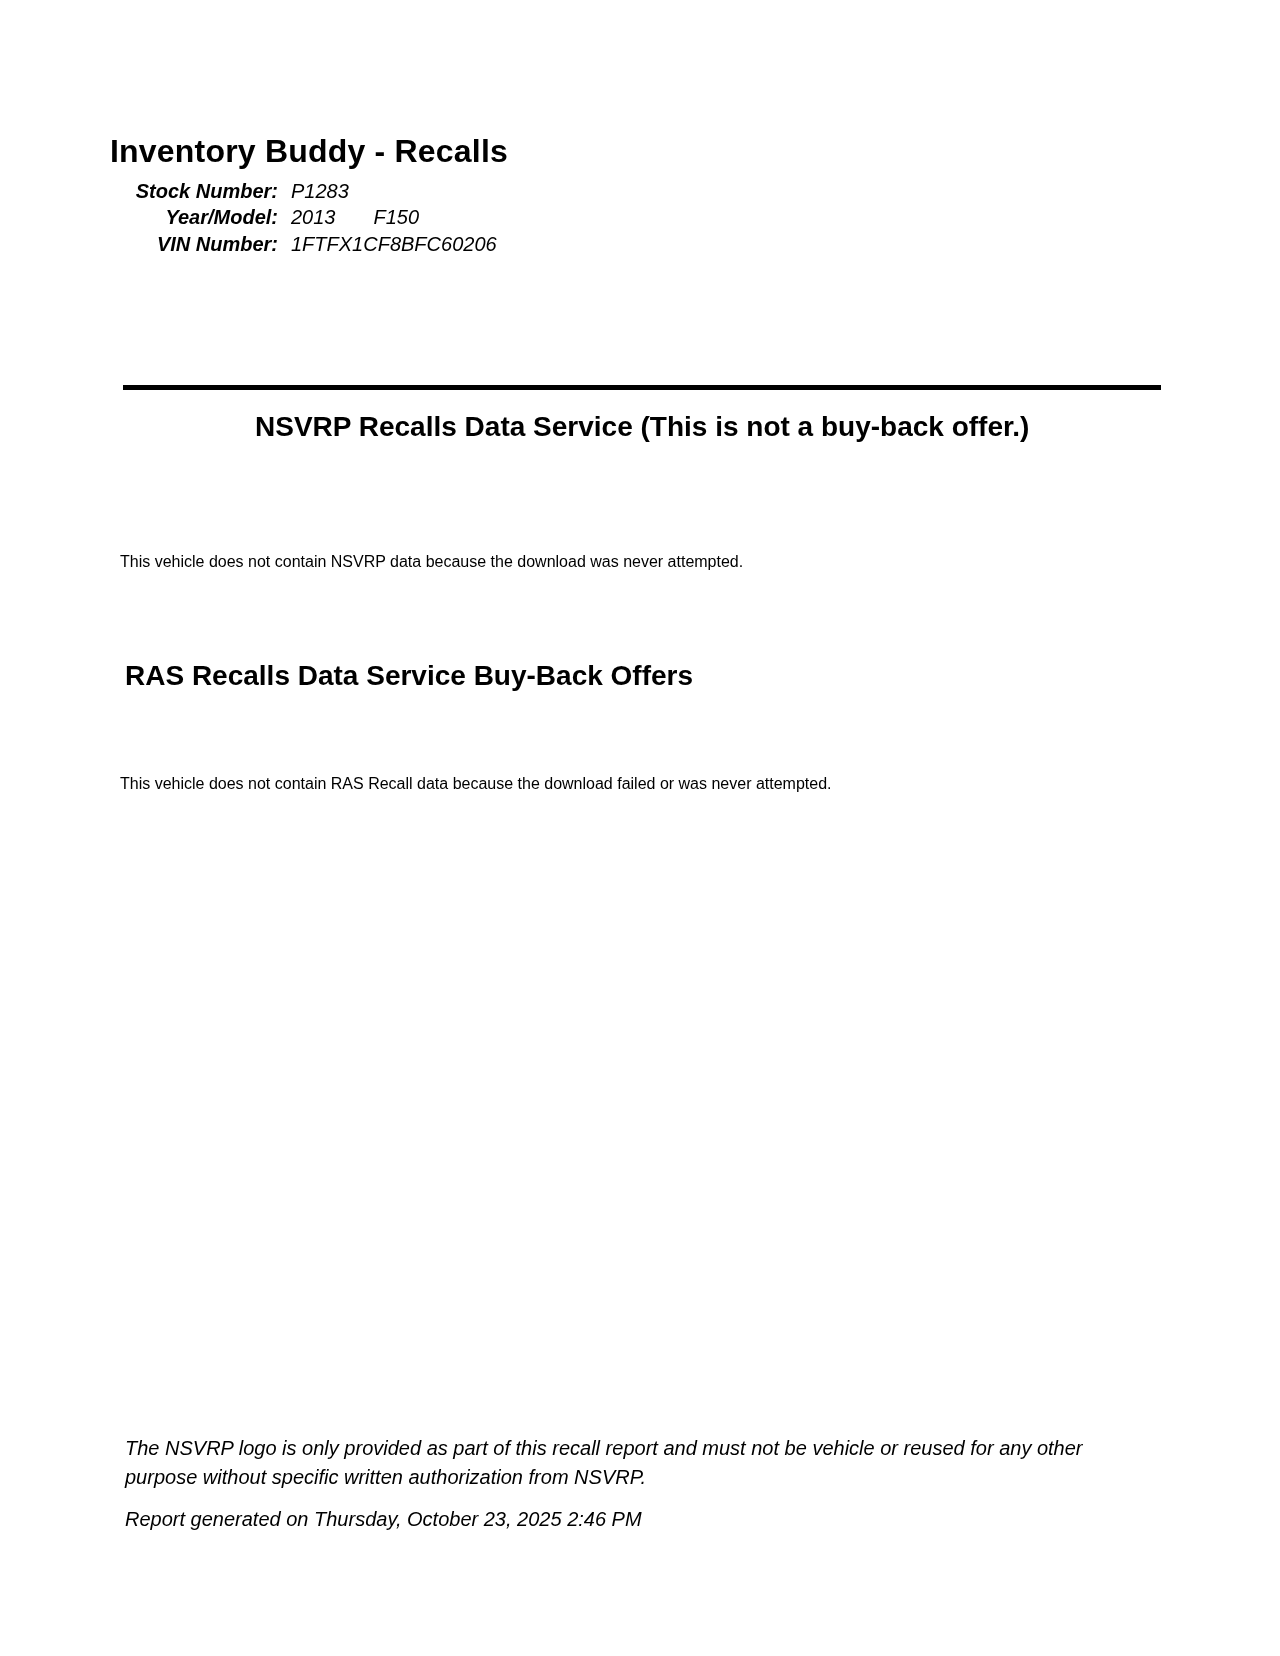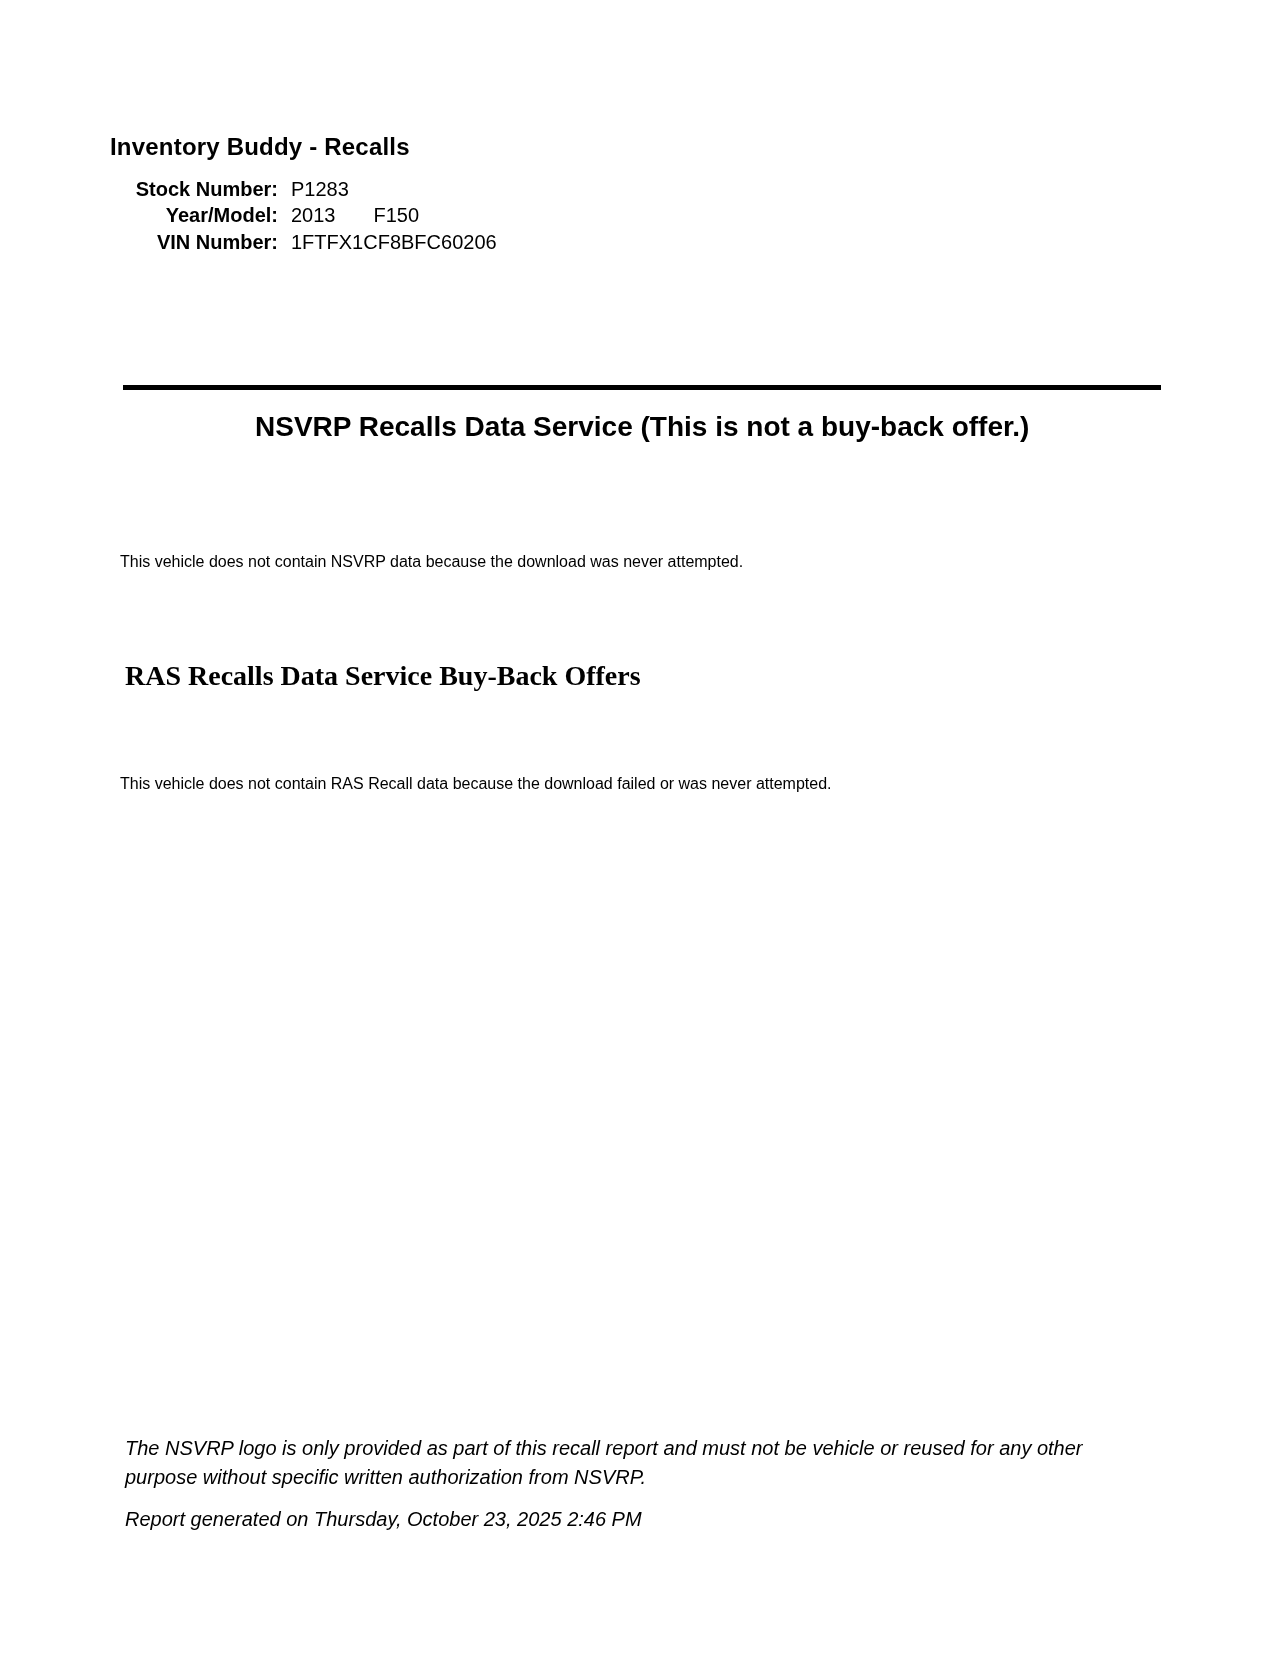--- a/index.html
+++ b/index.html
@@ -14,35 +14,36 @@
     background: #ffffff;
     color: #000000;
     font-family: "Liberation Sans", sans-serif;
     overflow: hidden;
   }
   .report-title {
     position: absolute;
     left: 110px;
     top: 133px;
     margin: 0;
-    font-size: 24px;
+    font-size: 32px;
     font-weight: 700;
     letter-spacing: 0.2px;
     color: #000000;
   }
   .fields {
     position: absolute;
     left: 113px;
     top: 176px;
     font-size: 20px;
   }
   .field-row {
     display: flex;
-    align-items: center;
+    align-items: flex-end;
     height: 26.5px;
+    font-style: italic;
   }
   .field-label {
     display: inline-block;
     width: 165px;
     text-align: right;
     font-weight: 700;
     white-space: nowrap;
   }
   .field-value {
     margin-left: 13px;
@@ -67,21 +68,20 @@
     font-weight: 700;
     white-space: nowrap;
   }
   .nsvrp-heading {
     left: 255px;
     top: 411px;
   }
   .ras-heading {
     left: 125px;
     top: 660px;
-    font-family: Liberation Serif, serif;
   }
   .section-message {
     position: absolute;
     left: 120px;
     font-size: 16px;
     white-space: nowrap;
   }
   .nsvrp-message {
     top: 553px;
   }

